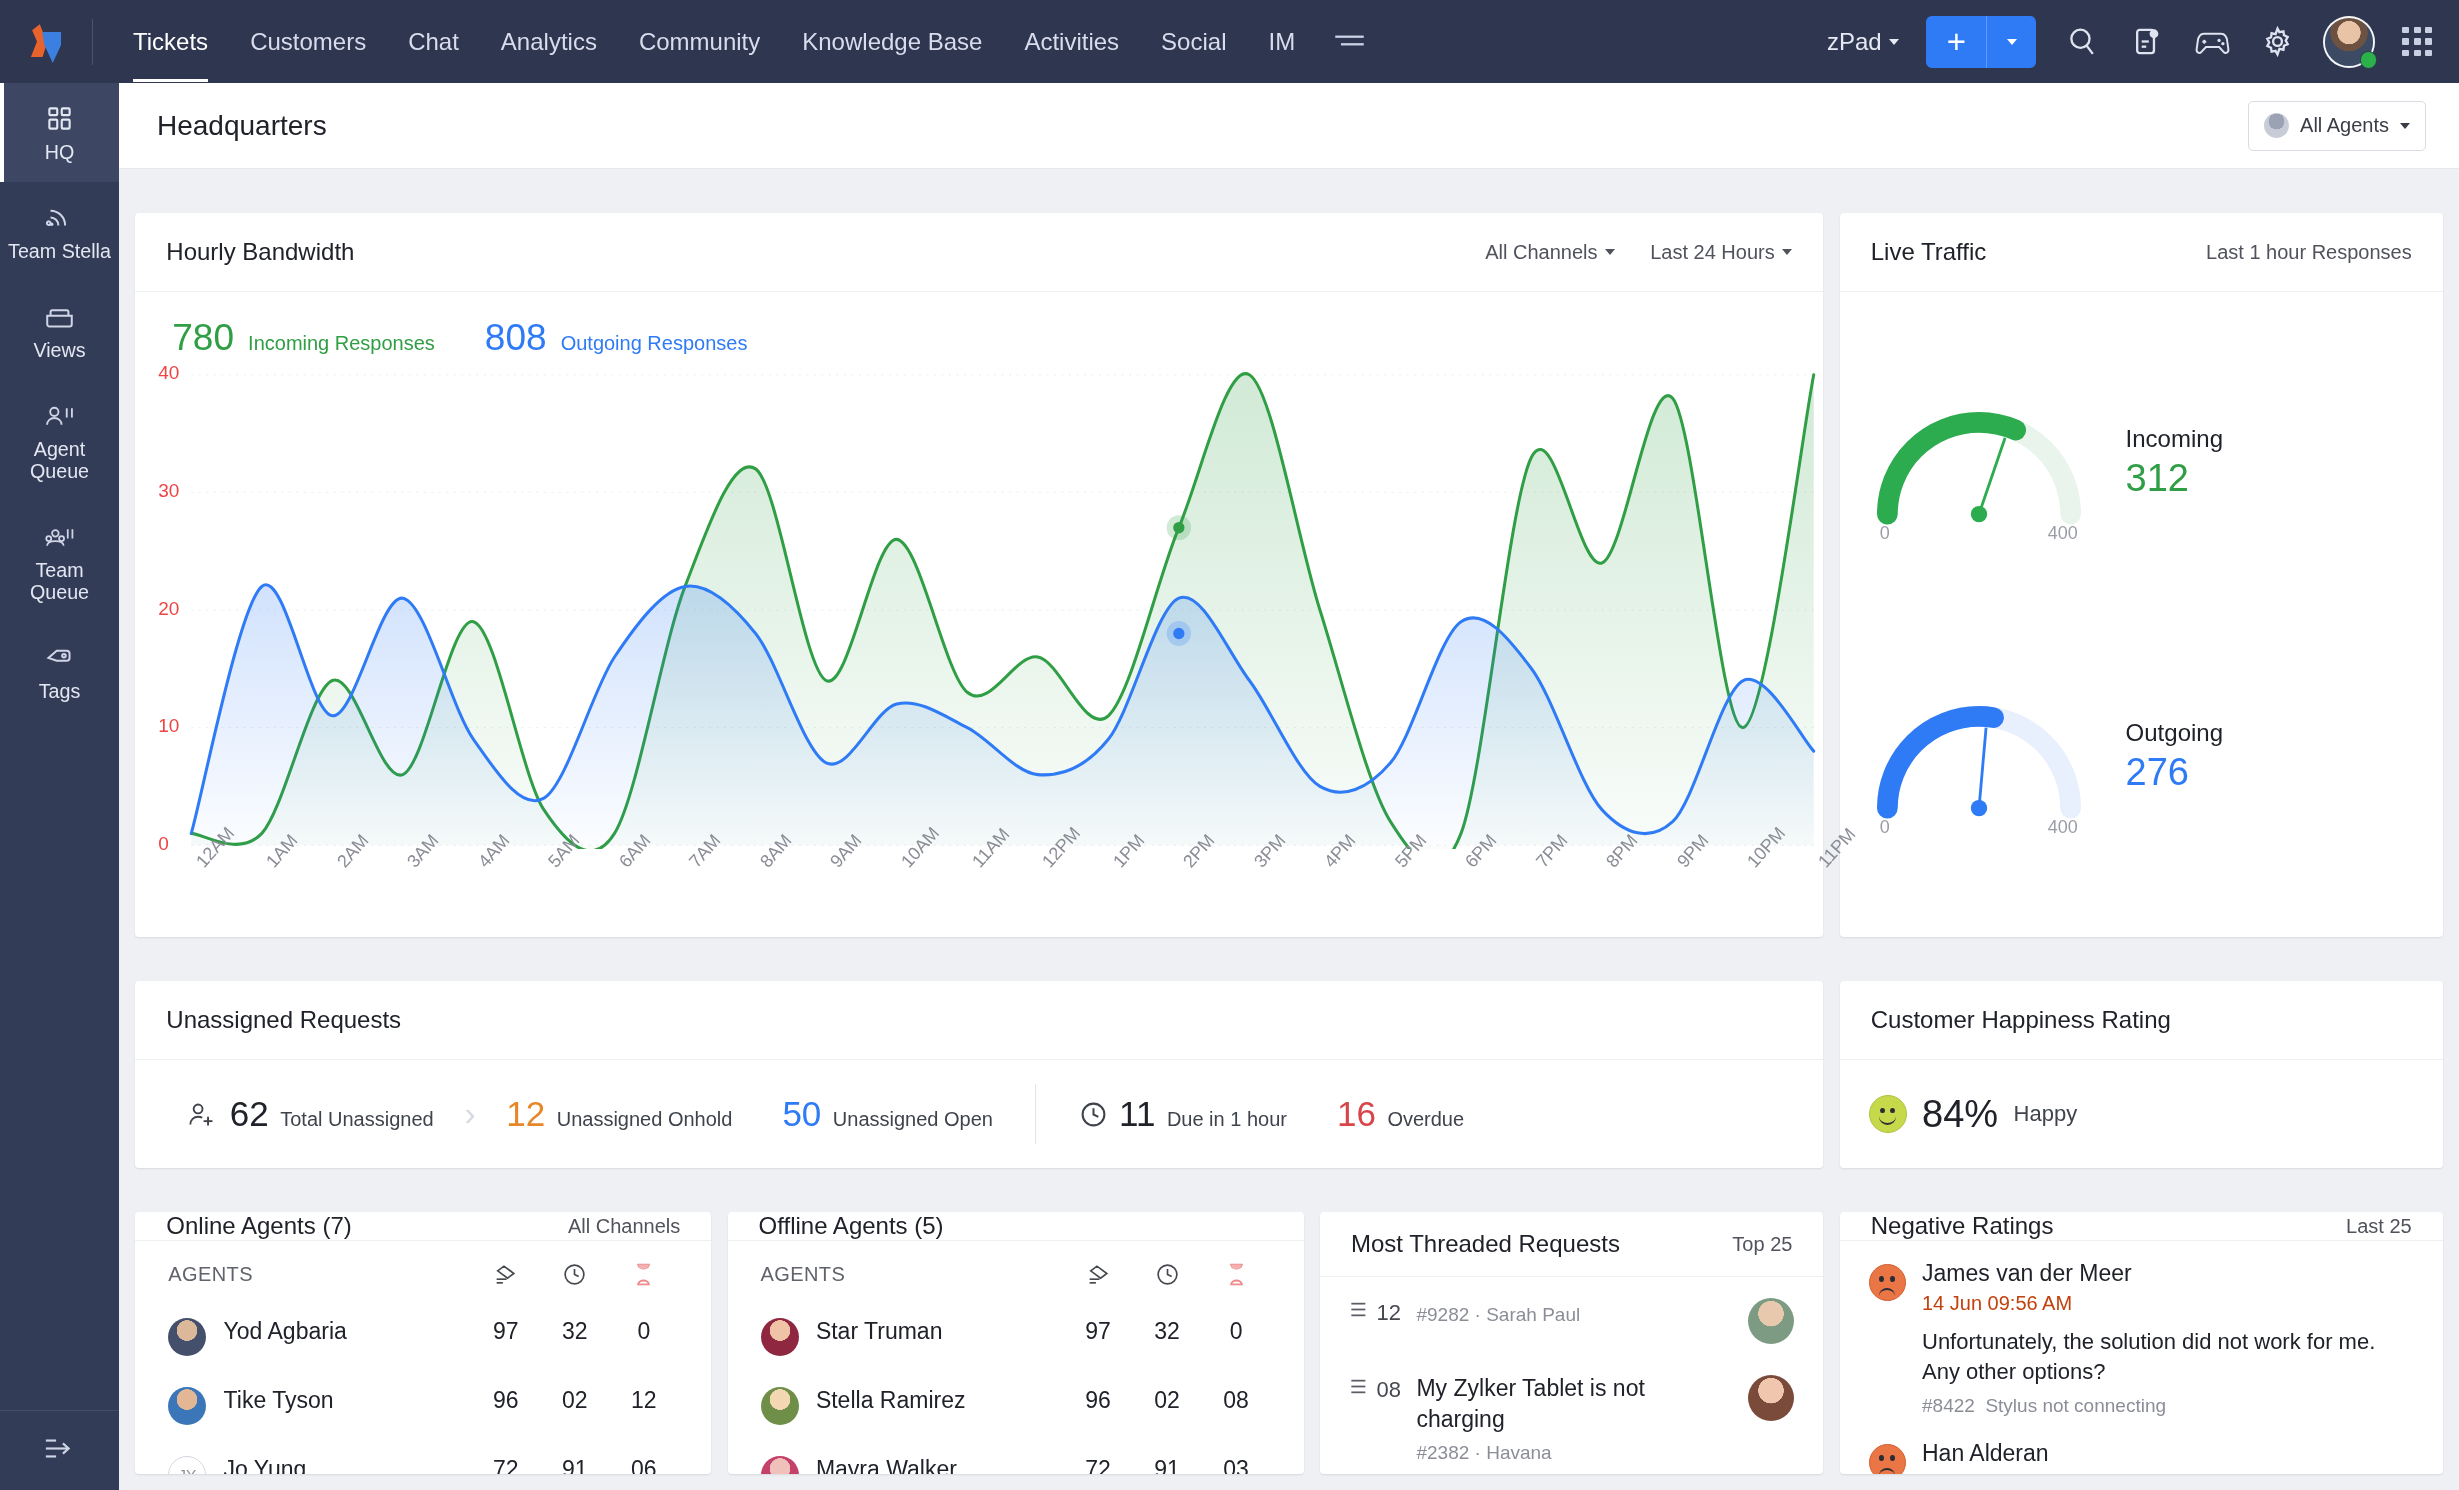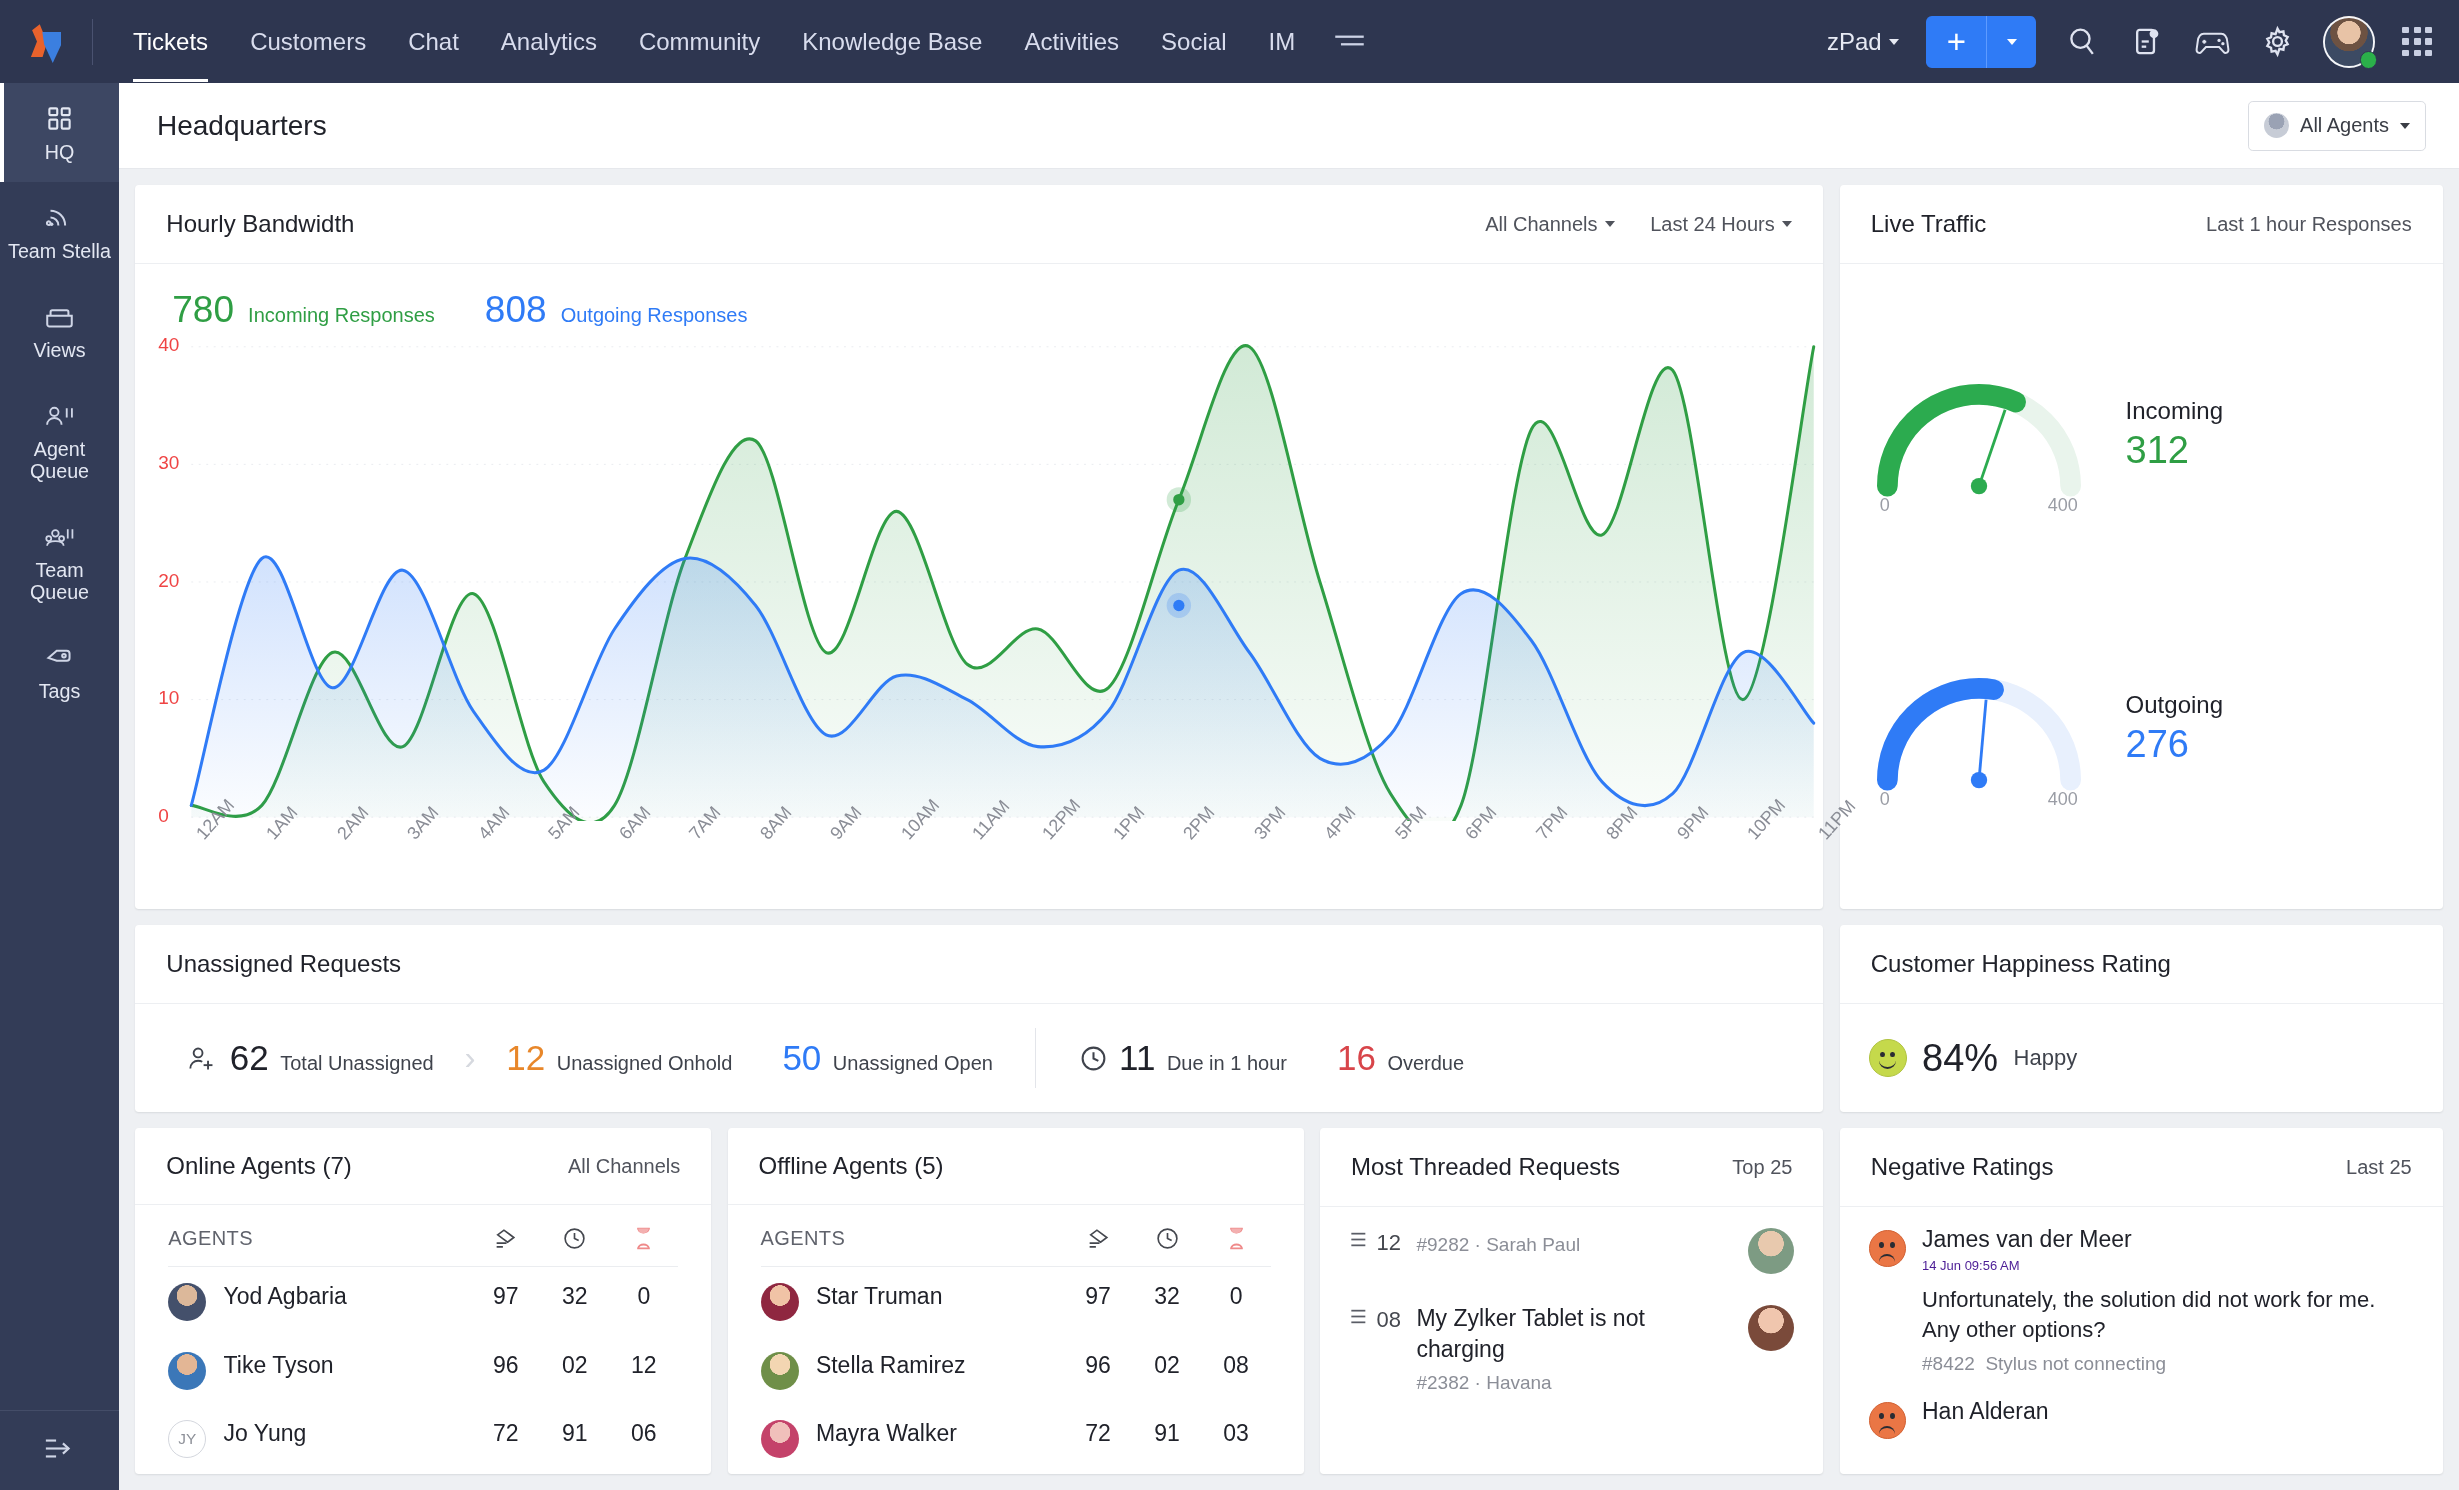--- a/index.html
+++ b/index.html
@@ -69,21 +69,21 @@
   .page-head { background: #fff; height: 86px; display: flex; align-items: center; padding: 0 33px 0 38px;
     border-bottom: 1px solid #e6e8ec; }
   .page-title { font-size: 28px; color: #20222a; }
   .agents-sel { margin-left: auto; border: 1px solid #d9dce2; border-radius: 4.8px; height: 50px; display: flex;
     align-items: center; gap: 10.6px; padding: 0 15.4px; cursor: pointer; font-size: 20px; color: #3a3d45; }
   .agents-sel .ava { width: 25px; height: 25px; border-radius: 50%;
     background: radial-gradient(circle at 50% 34%, #9aa2b4 0 38%, #c7ccd6 39% 100%); }
 
   .content { flex: 1; padding: 16.3px; display: flex; flex-direction: column; gap: 16.3px; overflow: hidden; }
   .row { display: flex; gap: 16.3px; }
-  .card { background: #fff; border-radius: 3.8px; box-shadow: 0 1px 1.9px rgba(20,25,40,.10); display: flex; flex-direction: column; }
+  .card { background: #fff; border-radius: 3.8px; box-shadow: 0 1px 1.9px rgba(20,25,40,.10); display: flex; flex-direction: column; margin-top: 28px; }
   .card-head { height: 79px; display: flex; align-items: center; padding: 0 31px; border-bottom: 1px solid #edeff2;}
   .card-title { font-size: 24px; color: #20222a; }
   .card-head-right { margin-left: auto; display: flex; align-items: center; gap: 35px; }
   .hd-link { font-size: 20px; color: #50535c; cursor: pointer; display: flex; align-items: center; gap: 7.7px;}
   .hd-static { font-size: 20px; color: #50535c; }
 
   
   .chart-card { flex: 1 1 auto; min-width: 0; }
   .chart-body { flex: 1; padding: 25px 0 0 0; position: relative; }
   .legendrow { display: flex; gap: 50px; padding: 0 37px 0 37px; align-items: baseline; }
@@ -165,21 +165,21 @@
   
   .neg-card { width: 603px; min-width: 603px; overflow: hidden;}
   .neg-row { display: flex; gap: 16.3px; padding: 19px 29px 3.8px 29px; }
   .sad { width: 37px; height: 37px; border-radius: 50%; background: #ea7645; position: relative;
          border: 1.4px solid #d26133; flex: none; margin-top: 3.8px;}
   .sad .e { position: absolute; width: 4.8px; height: 5.8px; border-radius: 50%; background: #2a2c33; top: 10.6px;}
   .sad .e.l { left: 9.6px; } .sad .e.r { right: 9.6px; }
   .sad .m { position: absolute; left: 9.6px; right: 9.6px; top: 23px; height: 9.6px;
     border-top: 2.4px solid #2a2c33; border-radius: 38px 38px 0 0; }
   .neg-name { font-size: 23px; color: #20222a; }
-  .neg-date { font-size: 13px; color: #4c1d95; margin-top: 4.8px;}
+  .neg-date { font-size: 20px; color: #c2410c; margin-top: 4.8px;}
   .neg-text { font-size: 22px; color: #20222a; margin-top: 11.5px; line-height: 1.36; }
   .neg-meta { font-size: 19px; color: #8b8e97; margin-top: 8.6px; }
 </style>
 </head>
 <body>
 
 <div class="app">
 
   <div class="topbar">
     <div class="logo-wrap">

